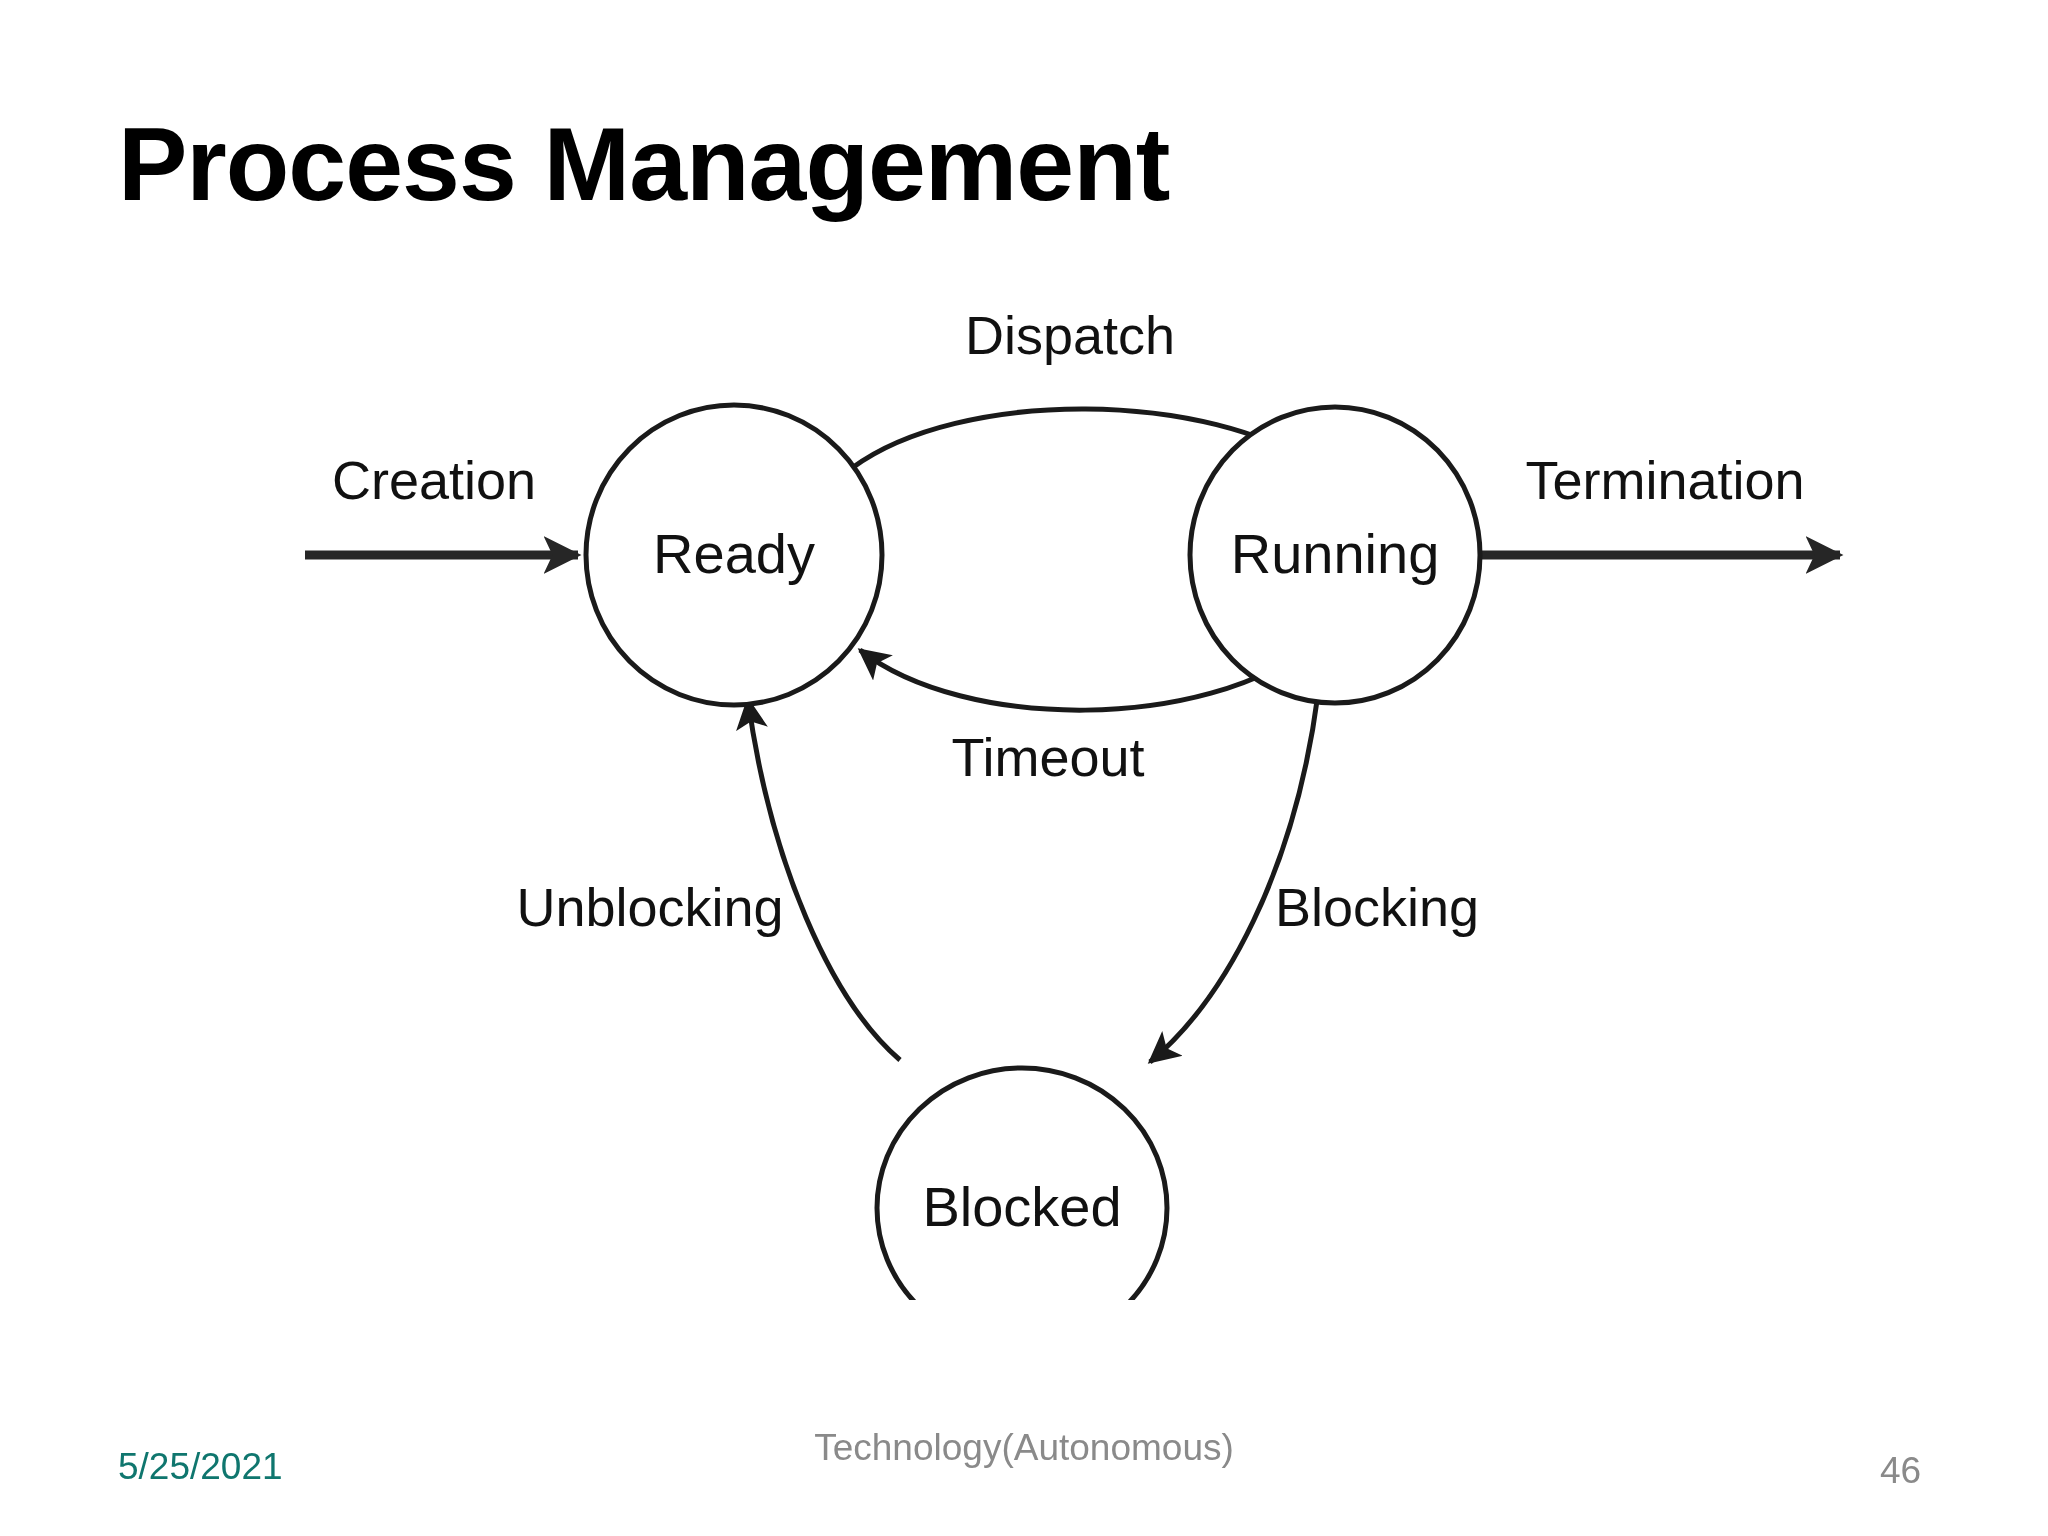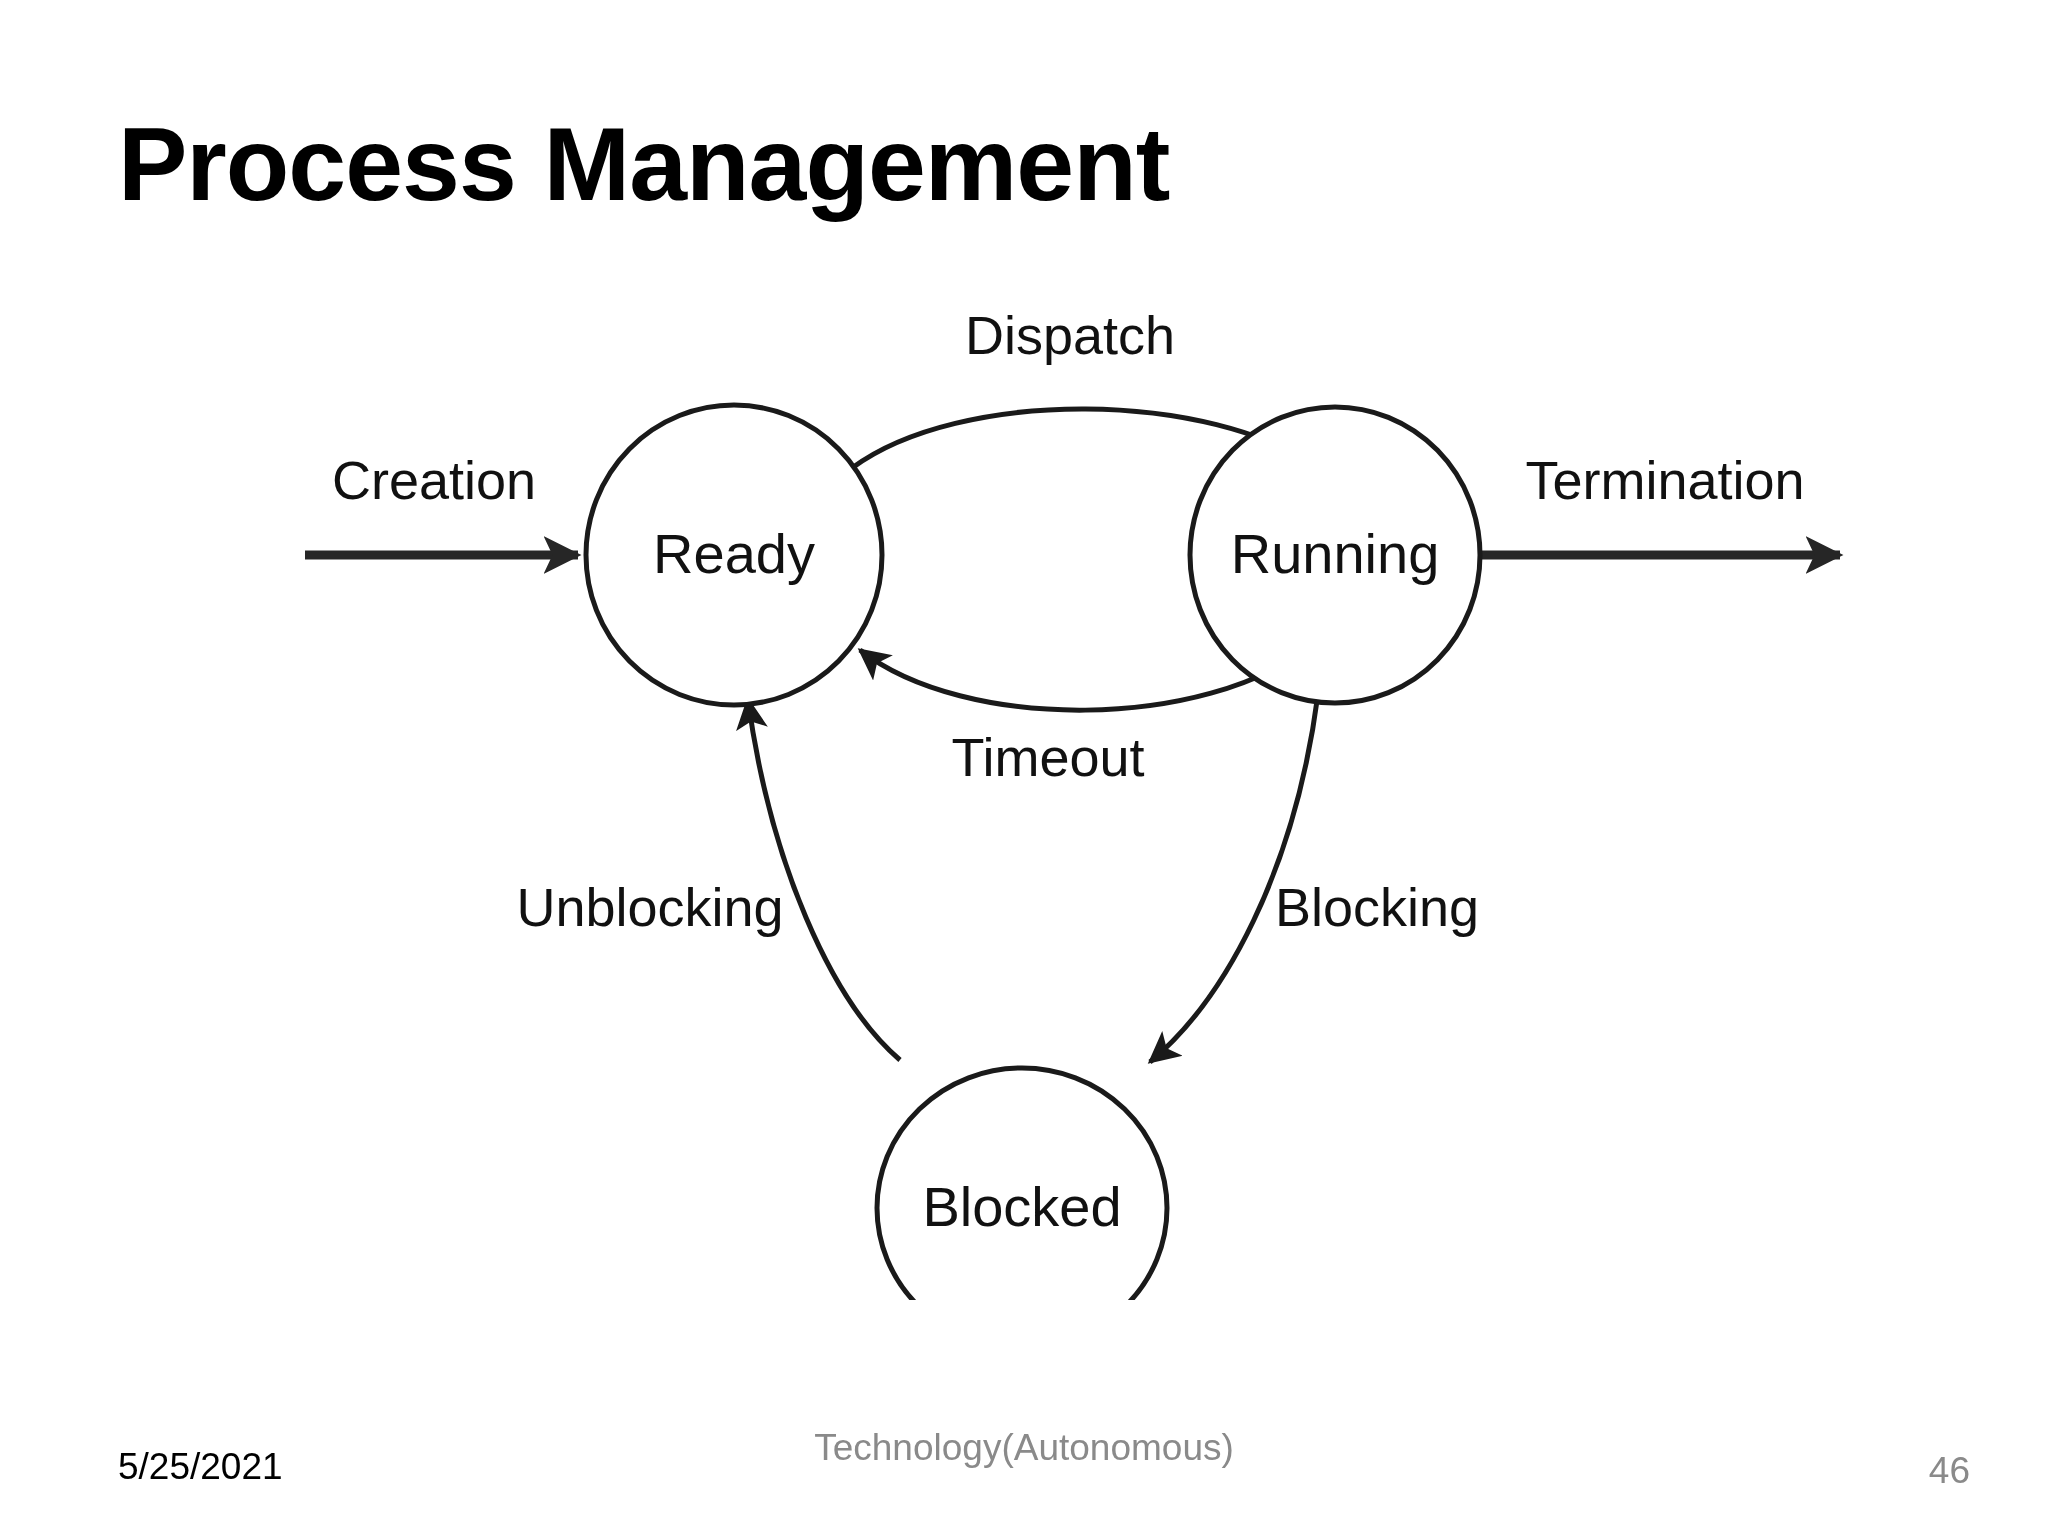--- a/index.html
+++ b/index.html
@@ -81,40 +81,40 @@
     top: 1432px;
     width: 2048px;
     height: 104px;
   }
   #footer-date {
     position: absolute;
     left: 118px;
     top: 14px;
     font-family: "Liberation Sans", sans-serif;
     font-size: 37px;
-    color: #000000;
+    color: #0f766e;
     white-space: nowrap;
   }
   #footer-center {
     position: absolute;
     left: 724px;
     top: -6px;
     width: 600px;
     text-align: center;
     font-family: "Liberation Sans", sans-serif;
     font-size: 37px;
     line-height: 1.18;
     color: #8a8a8a;
   }
   #footer-pageno {
     position: absolute;
     left: 1880px;
     top: 18px;
     width: 90px;
-    text-align: right;
+    text-align: left;
     font-family: "Liberation Sans", sans-serif;
     font-size: 37px;
     color: #8a8a8a;
   }
 </style>
 </head>
 <body>
 
 <div id="slide">
 

